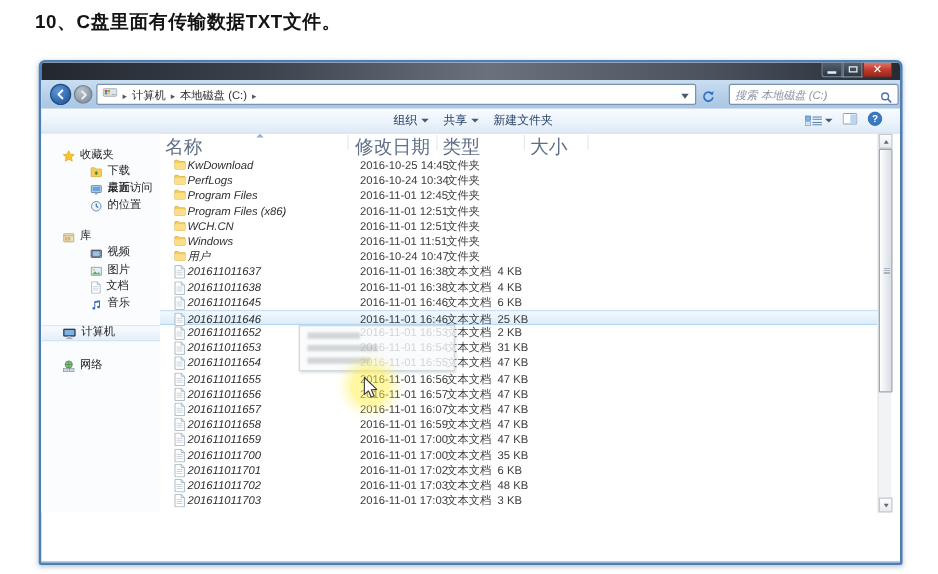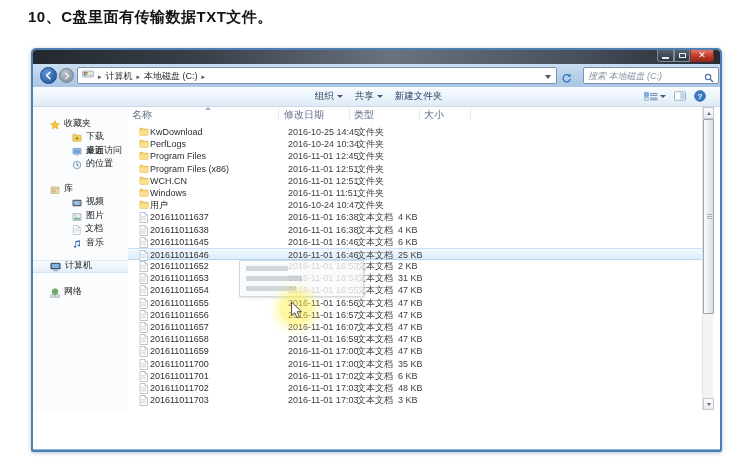--- a/index.html
+++ b/index.html
@@ -56,29 +56,29 @@
   
   .sidebar { position:absolute; left:0; top:0; width:95px; height:100%; background:#fbfcfe; padding-top:9px; }
   .sb-group { margin-bottom:11px; }
   .sb-row { height:13.5px; display:flex; align-items:flex-end; gap:4px; font-size:9px; color:#1c1c1c; padding-left:17px; cursor:default; }
   .sb-row.child { padding-left:39px; }
   .sb-row.sel { background:linear-gradient(#f8fbfe,#e4eefa); border-top:1px solid #dce9f6; border-bottom:1px solid #d2e3f3; }
   .ic { display:inline-flex; align-items:center; justify-content:center; }
 
   
   .list { position:absolute; left:95px; top:0; width:574px; height:100%; }
-  .cols { position:absolute; left:0; top:0; width:100%; height:14px; font-size:10px; color:#5f6f87; }
+  .cols { position:absolute; left:0; top:0; width:100%; height:14px; font-size:15px; color:#5f6f87; }
   .col-h { position:absolute; top:1px; cursor:default; }
   .col-sep { position:absolute; top:1px; width:1px; height:12px; background:#e6ebf1; }
   .sort-caret { position:absolute; left:77px; top:0; width:0; height:0;
     border-left:3px solid transparent; border-right:3px solid transparent; border-bottom:3.5px solid #9ab0c8; }
   .rows { position:absolute; left:0; top:19px; width:100%; }
   .row { position:relative; height:12.2px; font-size:9px; color:#2d2d2d; cursor:default; }
   .row .ic { position:absolute; left:11px; top:1px; }
-  .row .nm { position:absolute; left:22px; top:0; line-height:12.2px; white-space:nowrap; }
+  .row .nm { position:absolute; left:22px; top:0; line-height:12.2px; white-space:nowrap;font-style:italic; }
   .row .dt { position:absolute; left:160px; top:0; line-height:12.2px; color:#3c3c3c; }
   .row .tp { position:absolute; left:229px; top:0; line-height:12.2px; color:#3c3c3c; }
   .row .sz { position:absolute; left:270px; top:0; width:67px; text-align:left; line-height:12.2px; color:#3c3c3c; }
   .row.hl { background:linear-gradient(#f3f9fe,#dcedfb); border-top:1px solid #c8e0f5; border-bottom:1px solid #b5d7f2; }
 
   .tooltip-ghost { position:absolute; left:111px; top:153px; width:125px; height:37px;
     background:rgba(248,250,251,0.8); border:1px solid rgba(165,172,178,0.45);
     box-shadow:1px 1px 2px rgba(120,130,140,0.25); }
   .tooltip-ghost .ln { position:absolute; left:6px; height:5px; background:rgba(148,154,160,0.38); filter:blur(0.7px); }
   .tooltip-ghost .l1 { top:5px; width:42px; }

